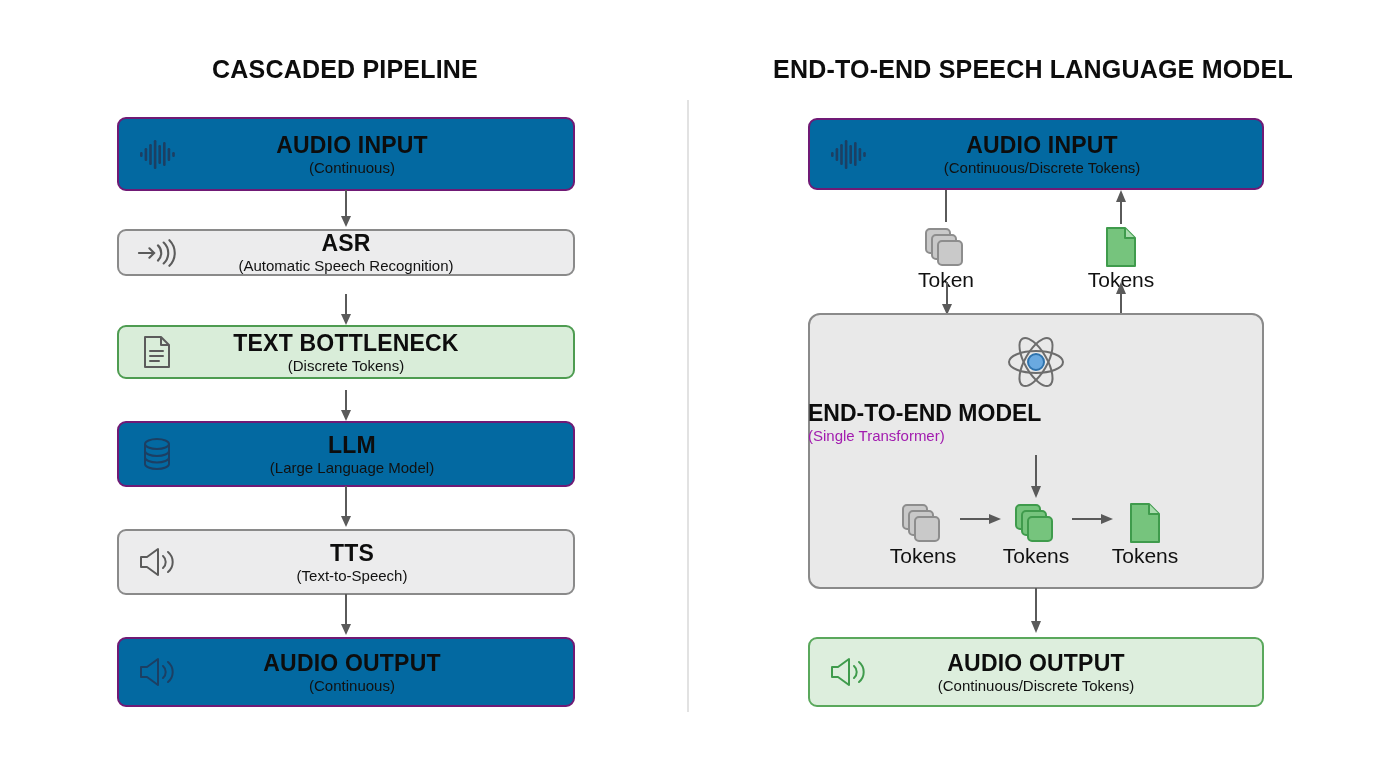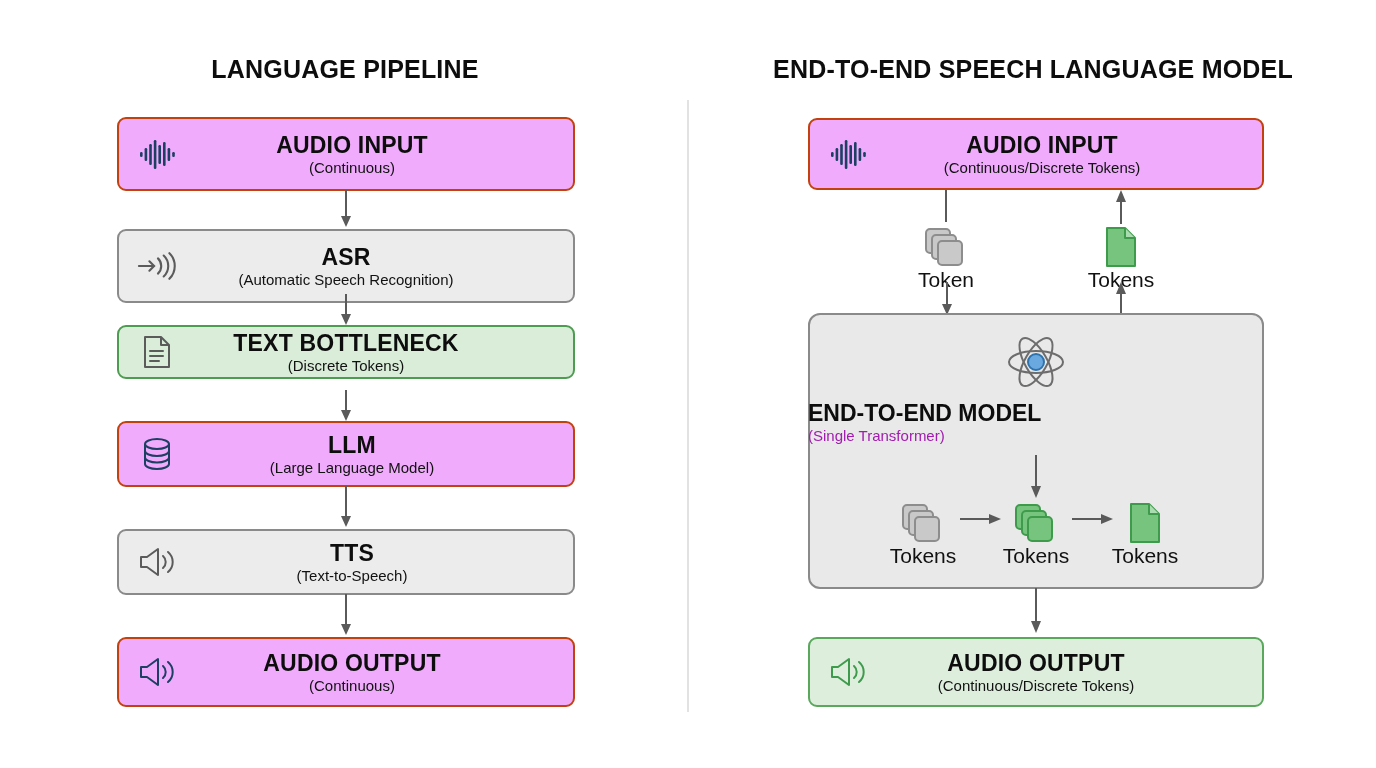--- a/index.html
+++ b/index.html
@@ -67,21 +67,21 @@
   .node .node-icon {
     position: absolute;
     left: 18px;
     top: 50%;
     transform: translateY(-50%);
     width: 40px; height: 40px;
     display: flex; align-items: center; justify-content: center;
   }
 
   
-  .blue  { background: #f0abfc; border: 2px solid #c2410c; padding-left: 12px; }
+  .blue  { background: #0369a1; border: 2px solid #701a75; padding-left: 12px; }
   .grey  { background: #ececed; border: 2px solid #8a8a8a; }
   .green { background: #d9edd9; border: 2px solid #4e9c51; }
   .greenlight { background: #ddeedd; border: 2px solid #5aa85c; }
   .panel { background: #e9e9e9; border: 2px solid #8a8a8a; border-radius: 12px; }
 
   
   .arrow { position: absolute; }
 
   
   .token-group { position: absolute; text-align: center; }
@@ -105,21 +105,21 @@
   }
   #model-heading .sub {
     display:block; font-size:15px; color:#a21caf; white-space:nowrap; line-height:1.2;
   }
 </style>
 </head>
 <body>
 
 <div class="stage">
 
-  <div class="col-title" id="title-left">LANGUAGE PIPELINE</div>
+  <div class="col-title" id="title-left">CASCADED PIPELINE</div>
   <div class="col-title" id="title-right">END-TO-END SPEECH LANGUAGE MODEL</div>
 
   <div class="divider"></div>
 
   <div class="node blue" style="left:117px; top:117px; width:458px; height:74px;">
     <span class="node-icon">
       <svg width="36" height="30" viewBox="0 0 36 30">
         <g fill="#1c3f63">
           <rect x="1" y="13" width="2.6" height="5" rx="1.2"></rect>
           <rect x="5.6" y="9" width="2.6" height="13" rx="1.2"></rect>
@@ -136,21 +136,21 @@
       <span class="ttl">AUDIO INPUT</span>
       <span class="sub">(Continuous)</span>
     </span>
   </div>
 
   <svg class="arrow" style="left:339px; top:190px;" width="14" height="38" viewBox="0 0 14 38">
     <line x1="7" y1="0" x2="7" y2="28" stroke="#5a5a5a" stroke-width="2"></line>
     <polygon points="7,37 2,26 12,26" fill="#5a5a5a"></polygon>
   </svg>
 
-  <div class="node grey" style="left:117px; top:229px; width:458px; height:74px;">
+  <div class="node grey" style="left:117px; top:229px; width:458px; height:47px;">
     <span class="node-icon">
       <svg width="42" height="30" viewBox="0 0 42 30">
         <g fill="none" stroke="#5b5b5b" stroke-width="2.2" stroke-linecap="round">
           <line x1="2" y1="15" x2="17" y2="15"></line>
           <polyline points="13,10 18,15 13,20"></polyline>
           <path d="M22 7 A11 11 0 0 1 22 23"></path>
           <path d="M28 4 A15 15 0 0 1 28 26"></path>
           <path d="M34 1.5 A19 19 0 0 1 34 28.5"></path>
         </g>
       </svg>

